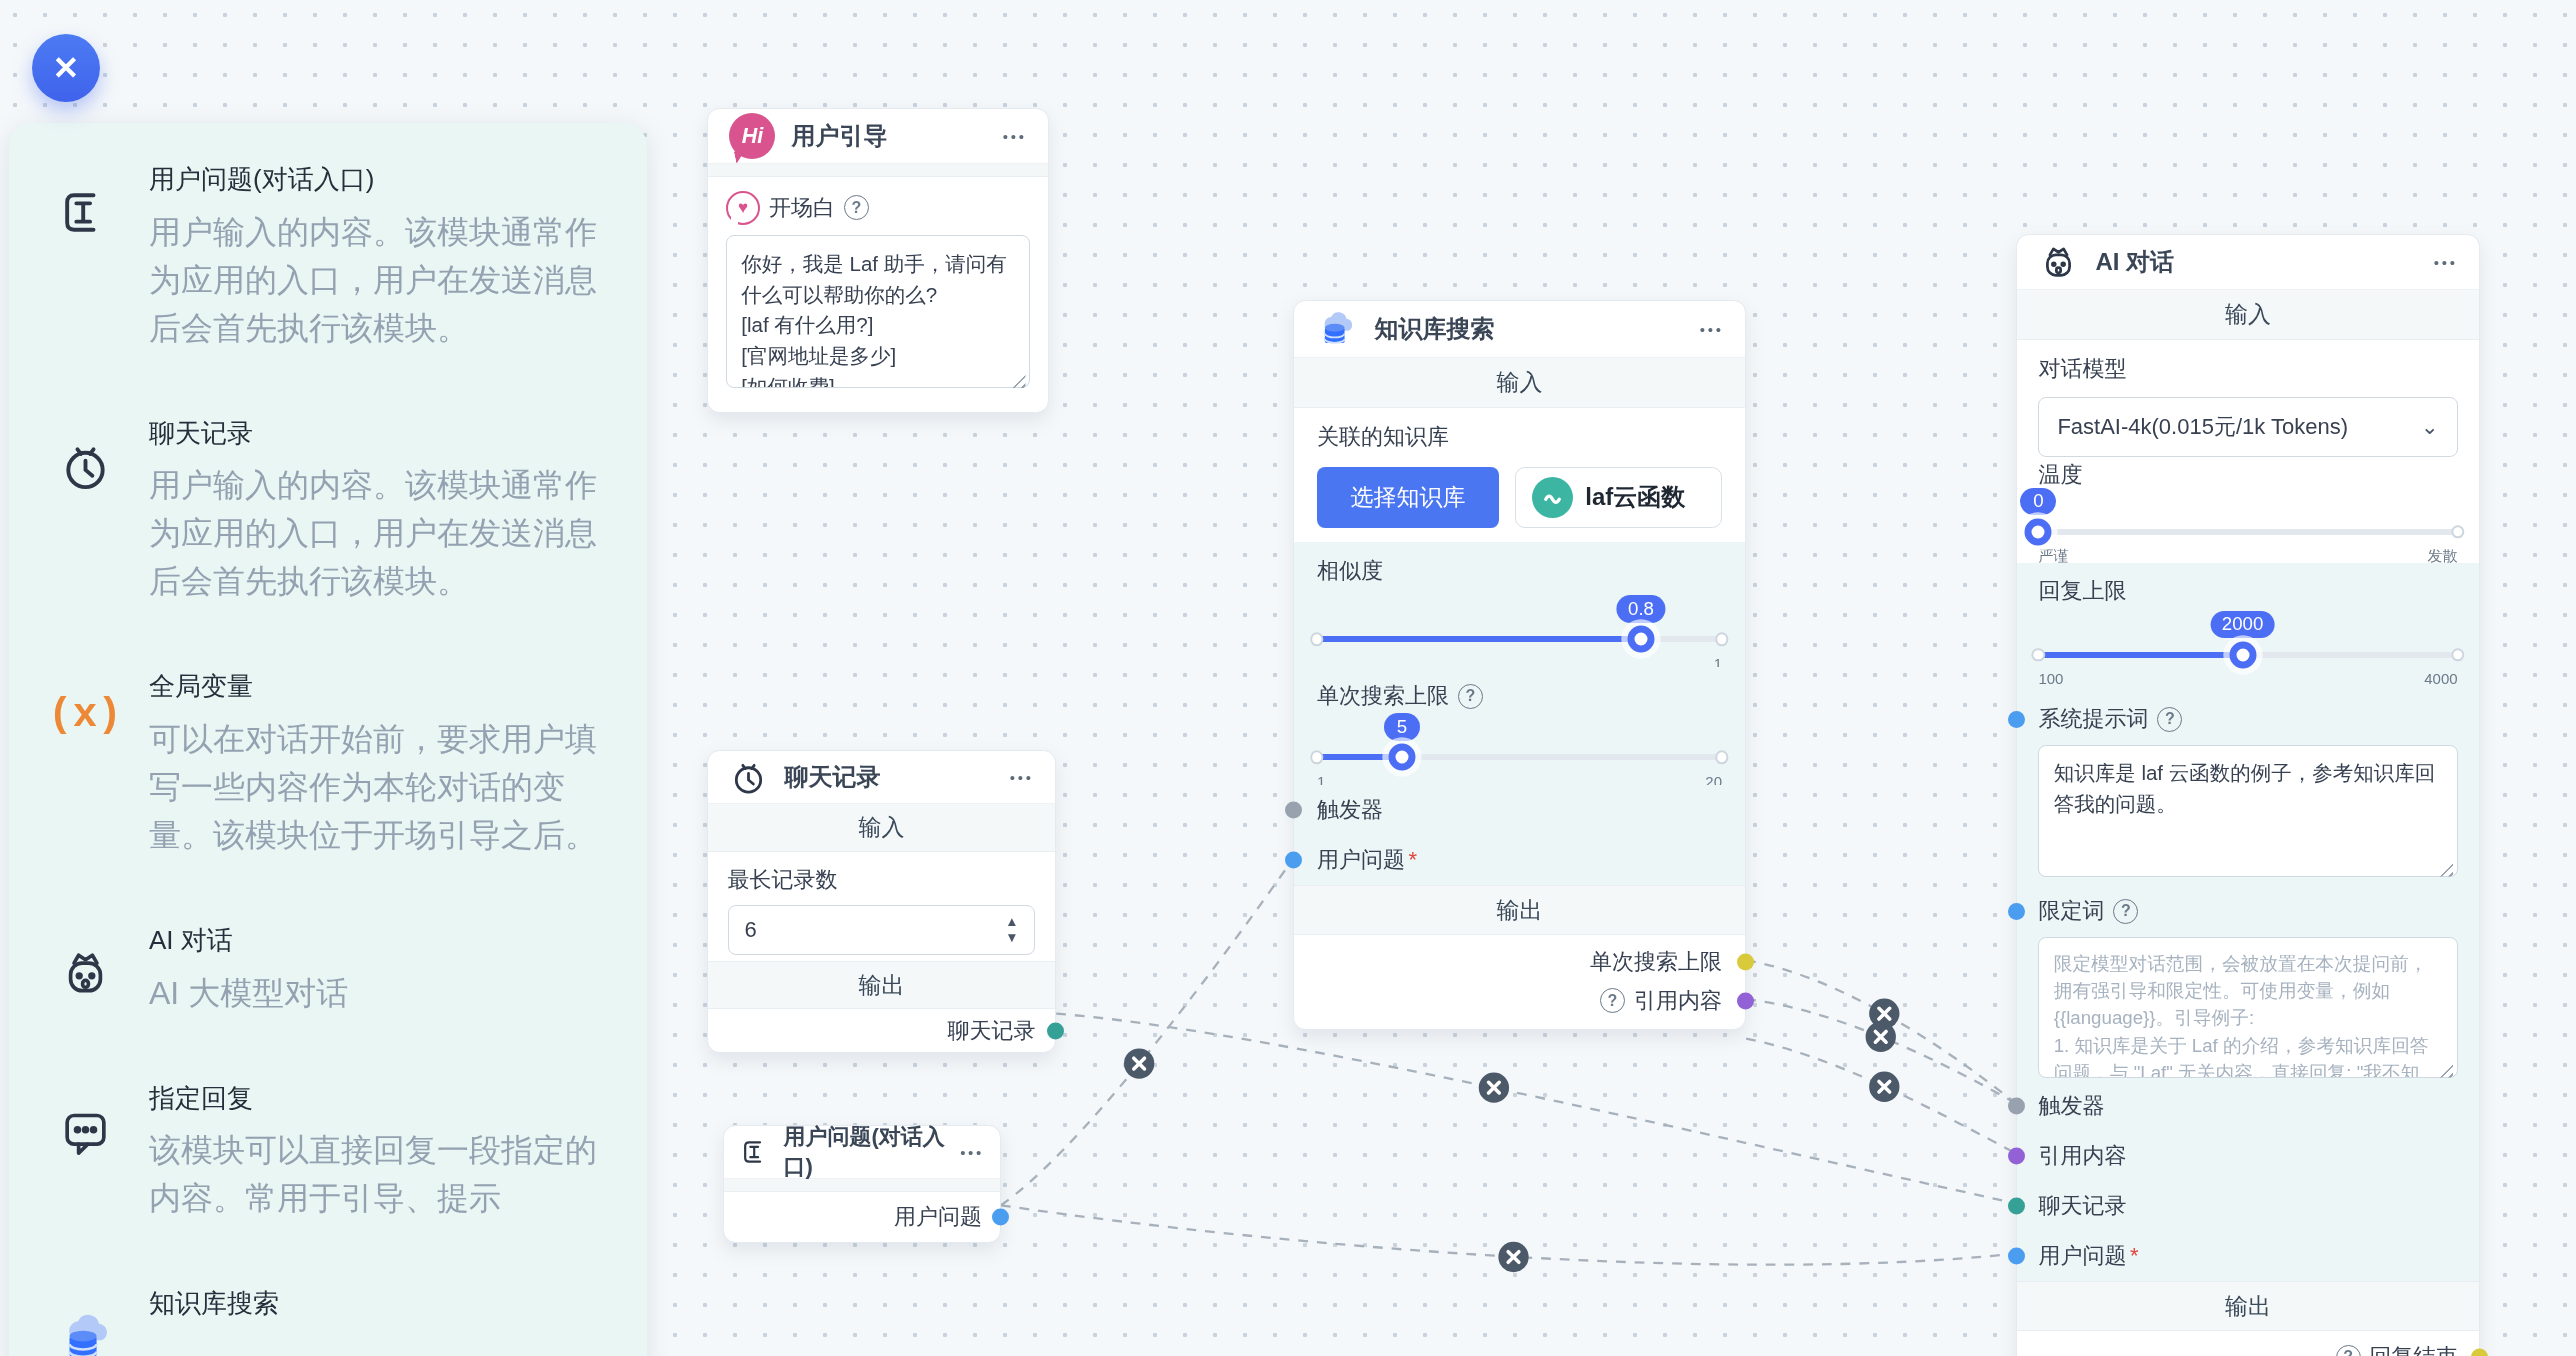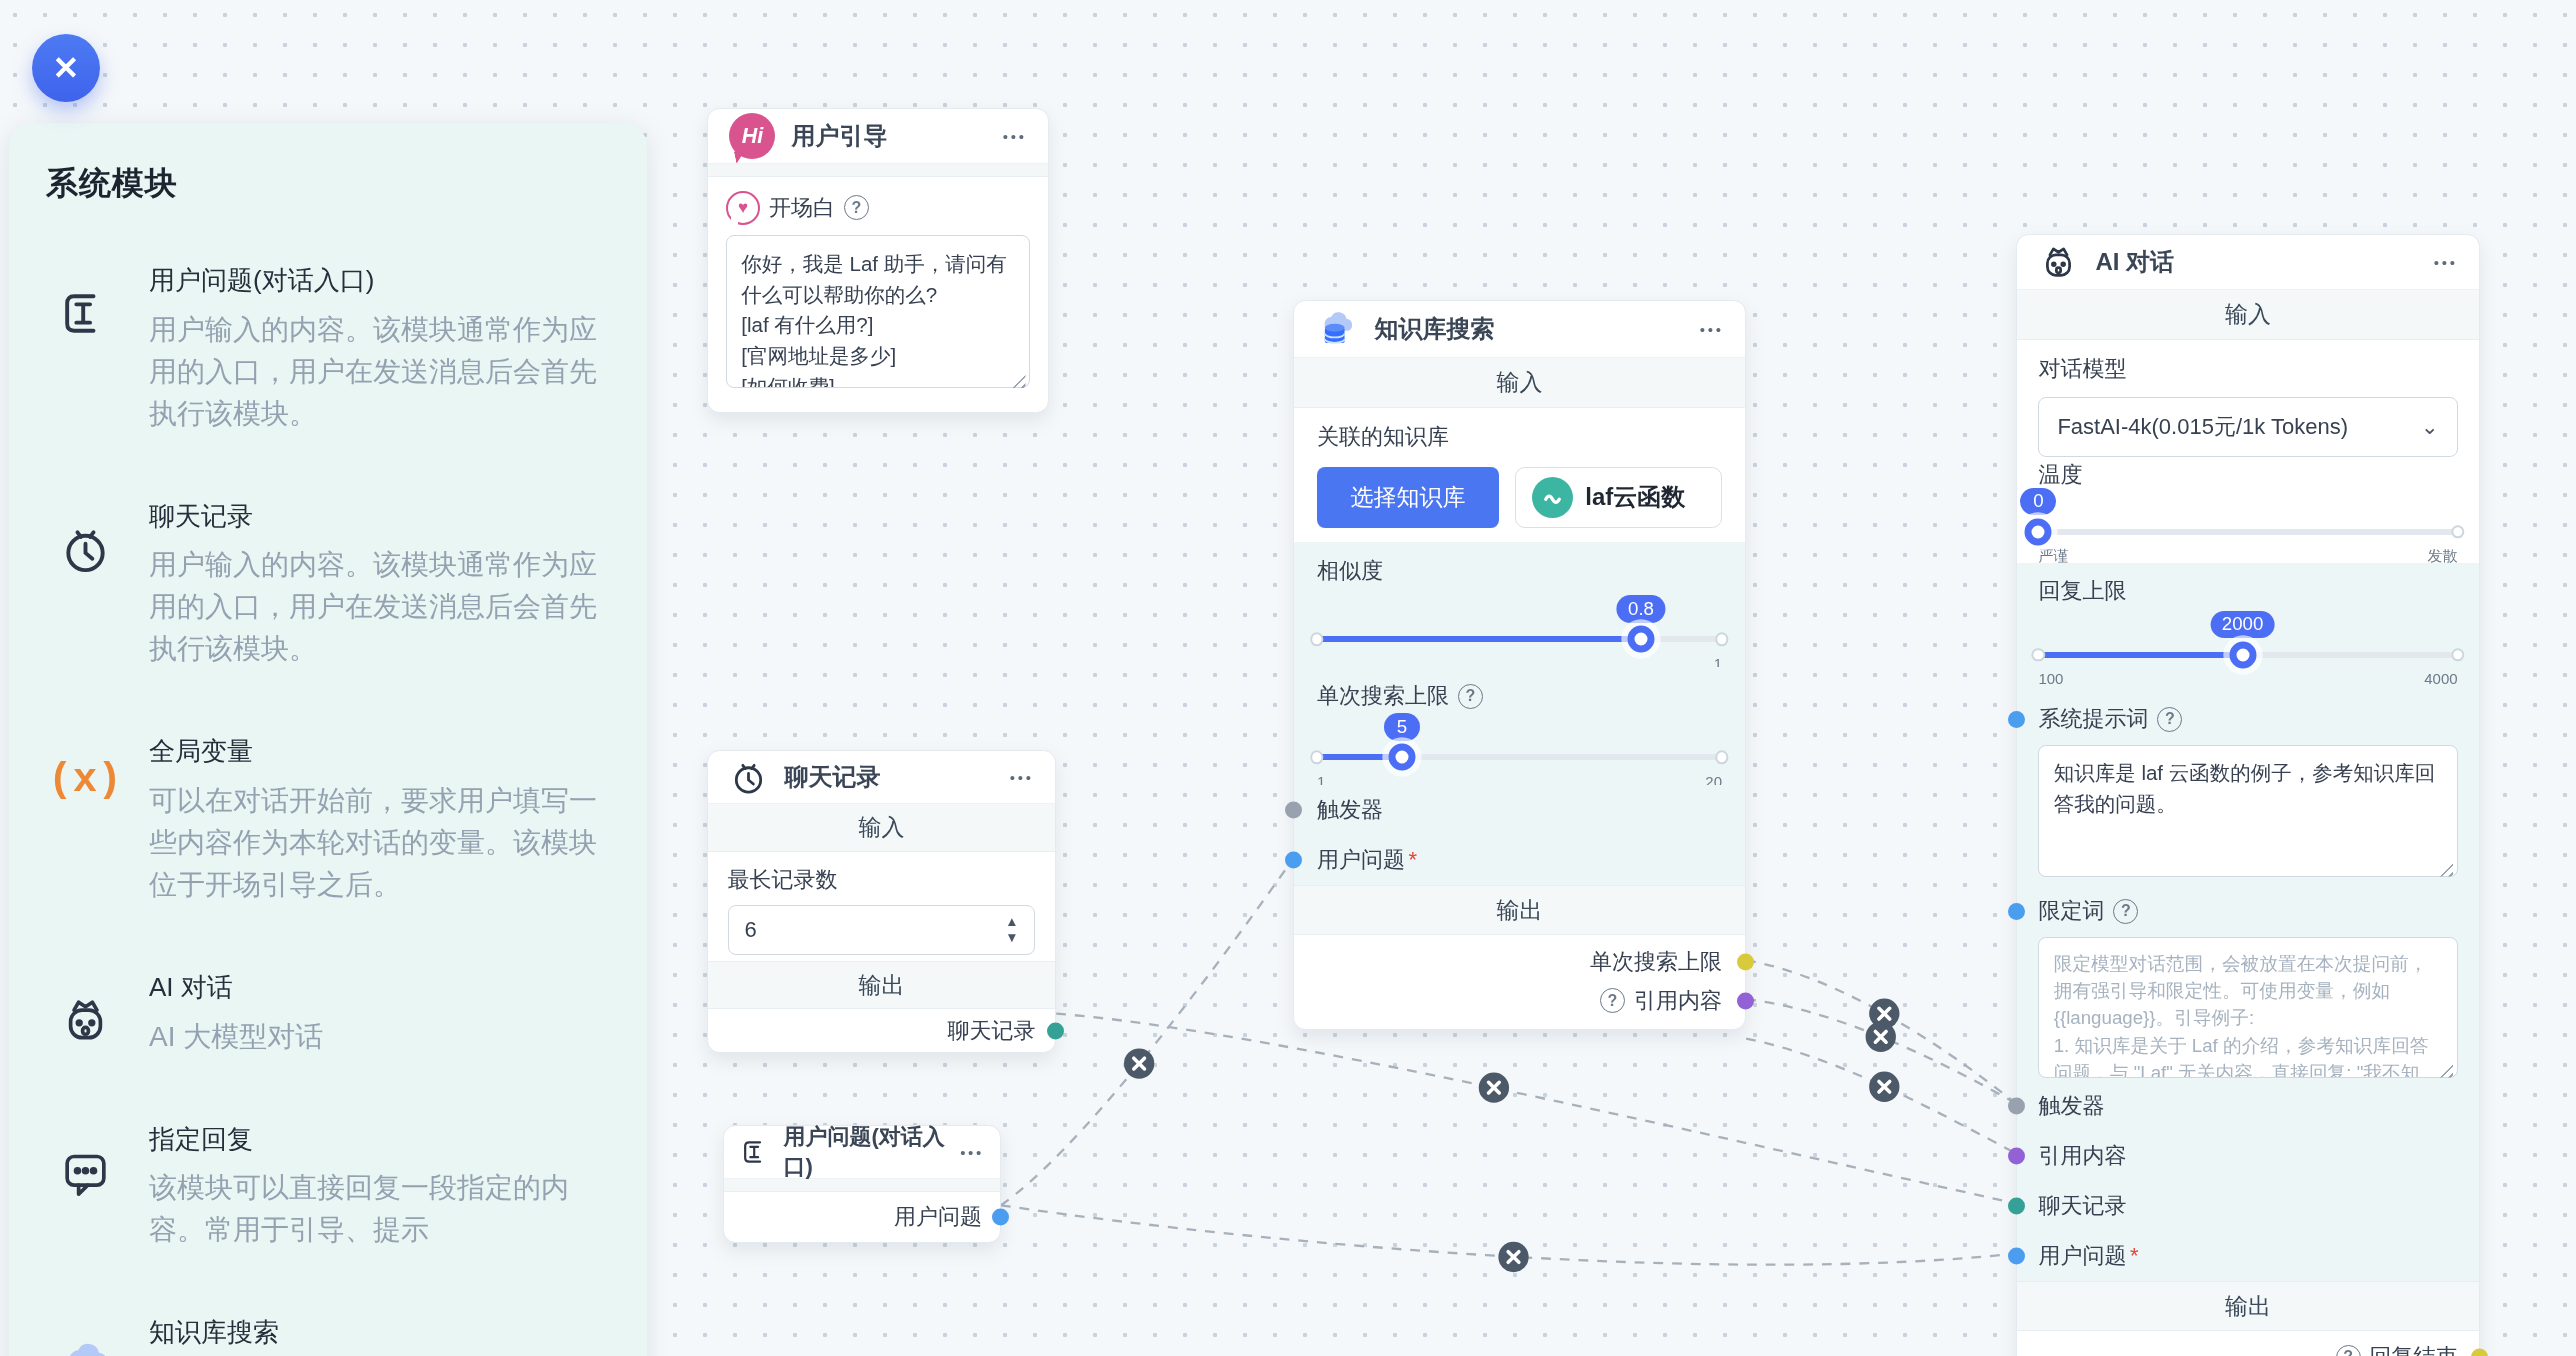--- a/index.html
+++ b/index.html
@@ -26,21 +26,21 @@
     position:absolute; left:9px; top:123px; width:638px; bottom:-36px; z-index:5;
     background:#e9f6f4; border-radius:23px;
     box-shadow:0 5.3px 23px rgba(90,110,130,.16);
     padding:39px 37px 18px 37px;
   }
   .sidebar h1 { font-size:32px; color:#1c2430; letter-spacing:0.9px; margin-bottom:57px; }
   .mod-item { display:flex; gap:25px; margin-bottom:64px; cursor:grab; }
   .mod-icon { flex:0 0 78px; display:flex; justify-content:center; padding-top:23px; }
   .mod-texts { flex:1; }
   .mod-title { font-size:26px; color:#252e3a; font-weight:500; margin-bottom:10.7px; }
-  .mod-desc { font-size:28px; color:#94a1b0; line-height:1.5; }
+  .mod-desc { font-size:32px; color:#94a1b0; line-height:1.5; }
   .var-glyph { font-size:41px; font-weight:bold; color:#ed8936; font-family:"Liberation Mono", monospace; }
 
   
   .edges { position:absolute; inset:0; z-index:1; pointer-events:none; }
   .edge { fill:none; stroke:#a7b1bb; stroke-width:2.6; stroke-dasharray:11 10; }
   .edge-x circle { fill:#4c5968; }
   .edge-x path { stroke:#fff; stroke-width:4; stroke-linecap:round; }
 
   
   .node {
@@ -181,21 +181,20 @@
     <circle r="17"></circle>
       <path d="M-6,-6 L6,6 M6,-6 L-6,6"></path>
     </g>
 </svg>
 
 <div class="close-btn">
   <span>✕</span>
 </div>
 
 <aside class="sidebar">
-  <h1>系统模块</h1>
 
   <div class="mod-item">
     <div class="mod-icon">
       <svg width="55" height="55" viewBox="0 0 48 48" fill="none" stroke="#2d3748" stroke-width="3.4" stroke-linecap="round">
         <path d="M31,9 H14 q-6,0 -6,6 v18 q0,6 6,6 h17"></path>
         <path d="M16,16 h12 M22,16 v16 M16,32 h12"></path>
       </svg>
     </div>
     <div class="mod-texts">
       <div class="mod-title">用户问题(对话入口)</div>

